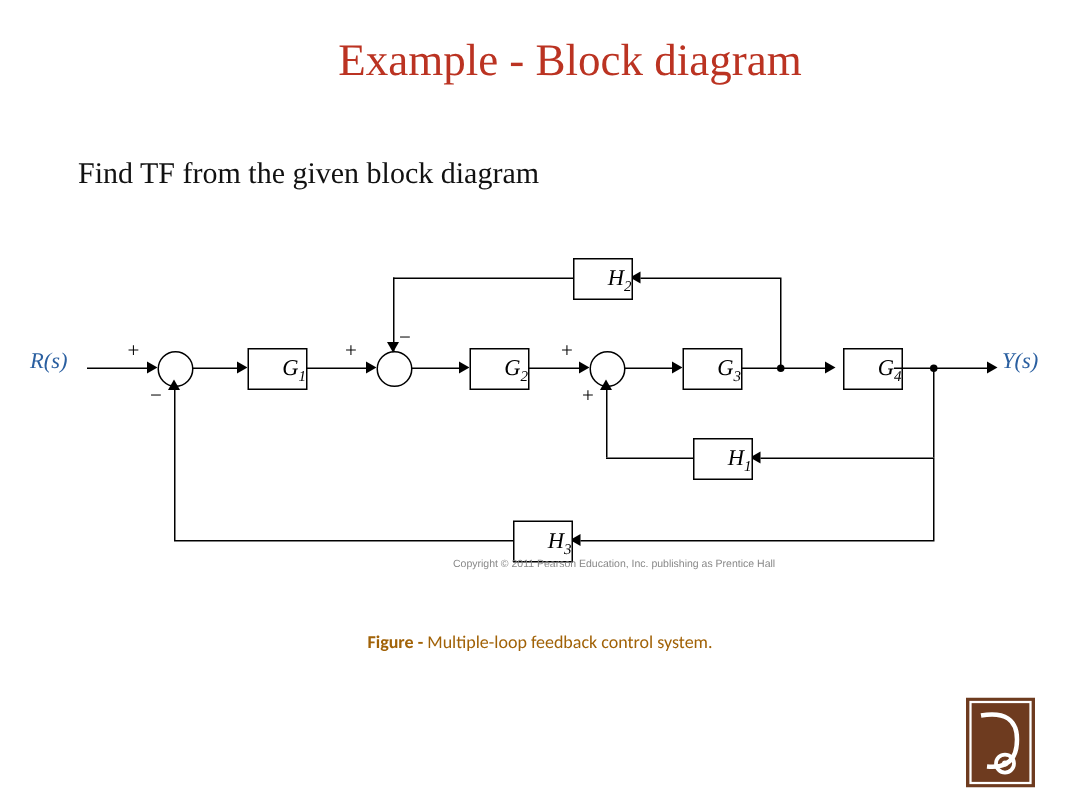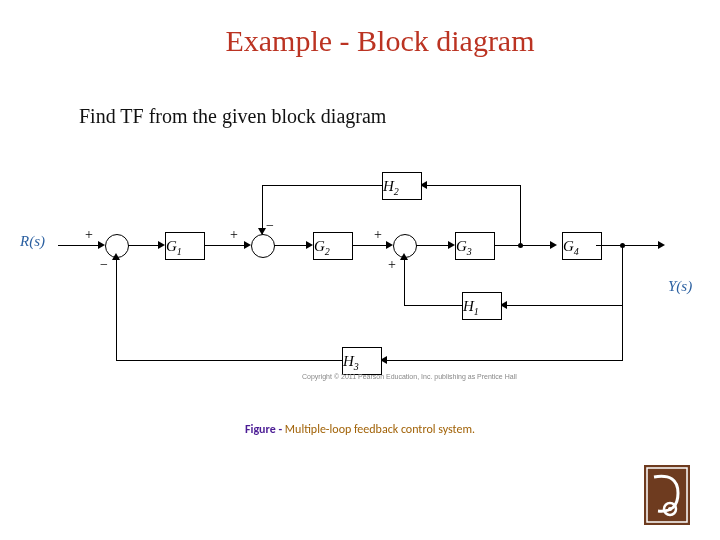--- a/index.html
+++ b/index.html
@@ -20,33 +20,32 @@
     font-size: 30px;
     color: #bb3322;
     padding-left: 20px;
   }
   .prompt {
     position: absolute;
     top: 105px;
     left: 52px;
     font-size: 20px;
     color: #111;
-    margin-left: 27px;
   }
   .caption {
     position: absolute;
     top: 422px;
     left: 0;
     width: 100%;
     text-align: center;
     font-size: 12px;
     font-family: Calibri, Arial, sans-serif;
   }
   .caption .fig {
-    color: #4c1d95;
+    color: #a16207;
     font-weight: 600;
   }
   .caption .txt {
     color: #a16207;
   }
   .copyright {
     position: absolute;
     font-size: 7px;
     color: #888;
     font-family: Arial, sans-serif;
@@ -57,21 +56,21 @@
     left: 20px;
     top: 130px;
     width: 680px;
     height: 270px;
   }
   .block {
     position: absolute;
     border: 1px solid #000;
     height: 26px;
     width: 38px;
-    text-align: left;
+    text-align: right;
     line-height: 26px;
     font-style: italic;
     font-family: "Times New Roman", serif;
     font-size: 15px;
     background: #fff;
   }
   .block sub { font-size: 10px; font-style: italic; }
   .sum {
     position: absolute;
     width: 22px;
@@ -189,21 +188,21 @@
 
   <div class="line hline" style="left:474px;top:115px;width:58px;"></div>
   <div class="dot" style="left:498px;top:113px;"></div>
   <div class="arrow-r" style="left:530px;top:111px;"></div>
 
   <div class="block" style="left:542px;top:102px;"><span>G</span><sub>4</sub></div>
 
   <div class="line hline" style="left:576px;top:115px;width:64px;"></div>
   <div class="dot" style="left:600px;top:113px;"></div>
   <div class="arrow-r" style="left:638px;top:111px;"></div>
-  <div class="lbl" style="left:648px;top:103px;margin-top:45px;">Y(s)</div>
+  <div class="lbl" style="left:648px;top:103px;">Y(s)</div>
 
   <div class="line vline" style="left:500px;top:55px;height:60px;"></div>
   <div class="line hline" style="left:407px;top:55px;width:93px;"></div>
   <div class="arrow-l" style="left:400px;top:51px;"></div>
 
   <div class="block" style="left:362px;top:42px;"><span>H</span><sub>2</sub></div>
   <div class="line hline" style="left:242px;top:55px;width:120px;"></div>
   <div class="line vline" style="left:242px;top:55px;height:49px;"></div>
   <div class="arrow-d" style="left:238px;top:98px;"></div>
 

